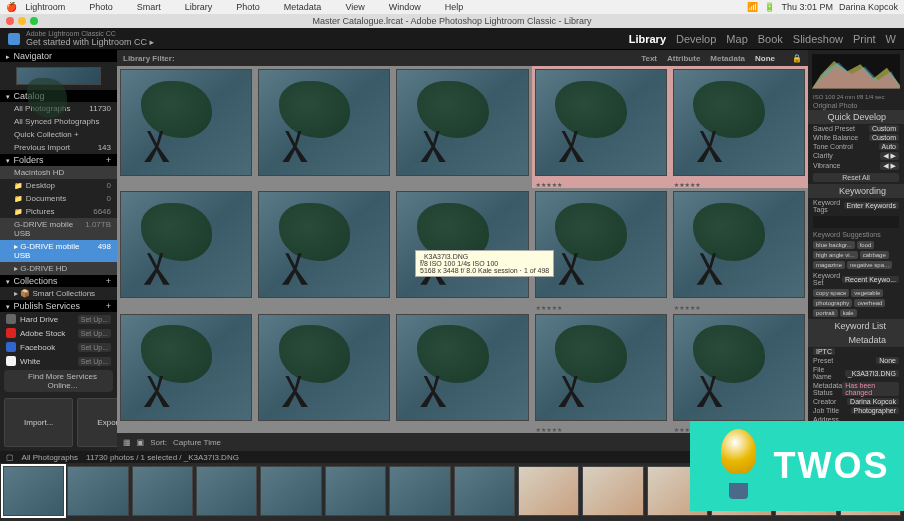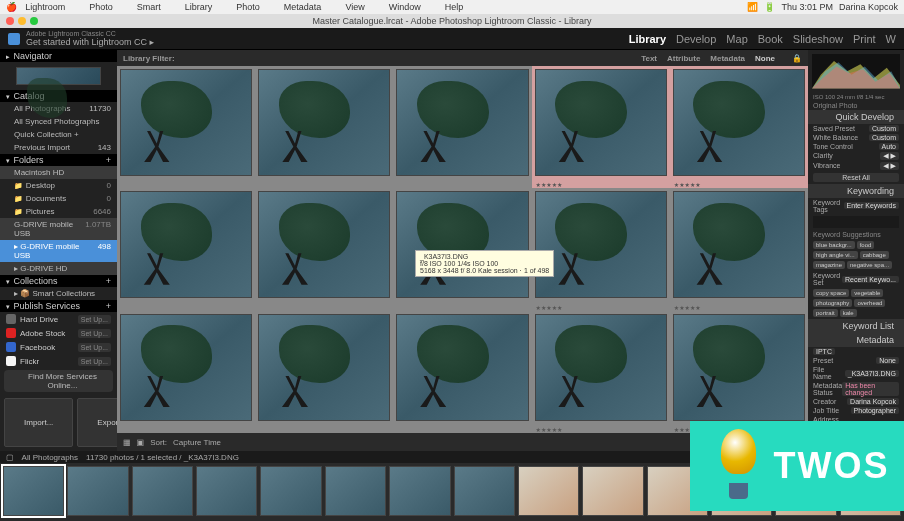--- a/index.html
+++ b/index.html
@@ -46,21 +46,21 @@
 .thumb-img::before { content:""; position:absolute; top:10%; left:15%; width:55%; height:55%; background:radial-gradient(ellipse at 40% 40%,#2a4a3a,#1a3a2a); border-radius:40% 55% 45% 60%; }
 .thumb-img::after { content:""; position:absolute; bottom:12%; left:15%; width:25%; height:30%; background:#1a1a1a; clip-path:polygon(20% 0,30% 0,50% 40%,60% 0,70% 0,55% 50%,90% 100%,70% 100%,50% 60%,30% 100%,10% 100%,45% 50%); }
 .thumb-idx { position:absolute; top:2px; left:4px; font-size:14px; color:rgba(255,255,255,.4); font-weight:bold; }
 .thumb-stars { position:absolute; bottom:0; left:4px; font-size:6px; color:#555; }
 .tooltip { position:absolute; background:#fffde0; border:1px solid #aaa; color:#333; padding:2px 4px; font-size:7px; z-index:10; top:250px; left:415px; white-space:nowrap; }
 .toolbar-bottom { background:#2a2a2a; height:18px; display:flex; align-items:center; padding:0 6px; font-size:8px; color:#aaa; gap:6px; }
 .toolbar-bottom .spacer { flex:1; }
 .right-panel { width:96px; background:#222; display:flex; flex-direction:column; overflow:hidden; font-size:8px; }
 .histogram { height:50px; background:#111; margin:4px; position:relative; overflow:hidden; }
 .histogram svg { width:100%; height:100%; }
-.right-panel .panel-hdr { background:#333; padding:2px 10px; text-align:right; color:#ccc; cursor:pointer; font-size:9px; }
+.right-panel .panel-hdr { background:#333; padding:2px 18px; text-align:right; color:#ccc; cursor:pointer; font-size:9px; }
 .right-panel .row { display:flex; padding:1px 5px; font-size:7px; color:#aaa; align-items:center; }
 .right-panel .row .lbl { flex:1; }
 .right-panel .row .val { color:#ddd; background:#333; padding:0 3px; border-radius:2px; font-size:7px; }
 .right-panel .tag-chips { display:flex; flex-wrap:wrap; gap:2px; padding:2px 5px; }
 .right-panel .chip { background:#444; padding:1px 3px; font-size:6px; border-radius:2px; white-space:nowrap; }
 .right-panel .btn-wide { background:#333; text-align:center; margin:2px 5px; padding:1px; font-size:7px; border-radius:2px; cursor:pointer; }
 .filmstrip-bar { background:#1a1a1a; height:12px; display:flex; align-items:center; padding:0 6px; font-size:8px; color:#aaa; gap:8px; }
 .filmstrip-bar .spacer { flex:1; }
 .filmstrip { background:#2a2a2a; display:flex; padding:3px; gap:3px; height:56px; }
 .fs-thumb { flex:1; background:linear-gradient(140deg,#5a7a88,#3a5a68); border:1px solid #444; cursor:pointer; position:relative; }
@@ -208,21 +208,21 @@
         <span>Adobe Stock</span>
         <span class="setup">Set Up...</span>
       </div>
     <div class="publish-item">
         <div class="pub-ico" style="background:#36c"></div>
         <span>Facebook</span>
         <span class="setup">Set Up...</span>
       </div>
     <div class="publish-item">
         <div class="pub-ico" style="background:#f5f5f5"></div>
-        <span>Flickr</span>
+        <span>White</span>
         <span class="setup">Set Up...</span>
       </div>
     <div class="catalog-item" style="text-align:center;background:#333;margin:2px 4px;border-radius:4px;justify-content:center">
         <span>Find More Services Online...</span>
       </div>
 
     <div class="sidebar-btns">
       <button>Import...</button>
       <button>Export...</button>
     </div>

